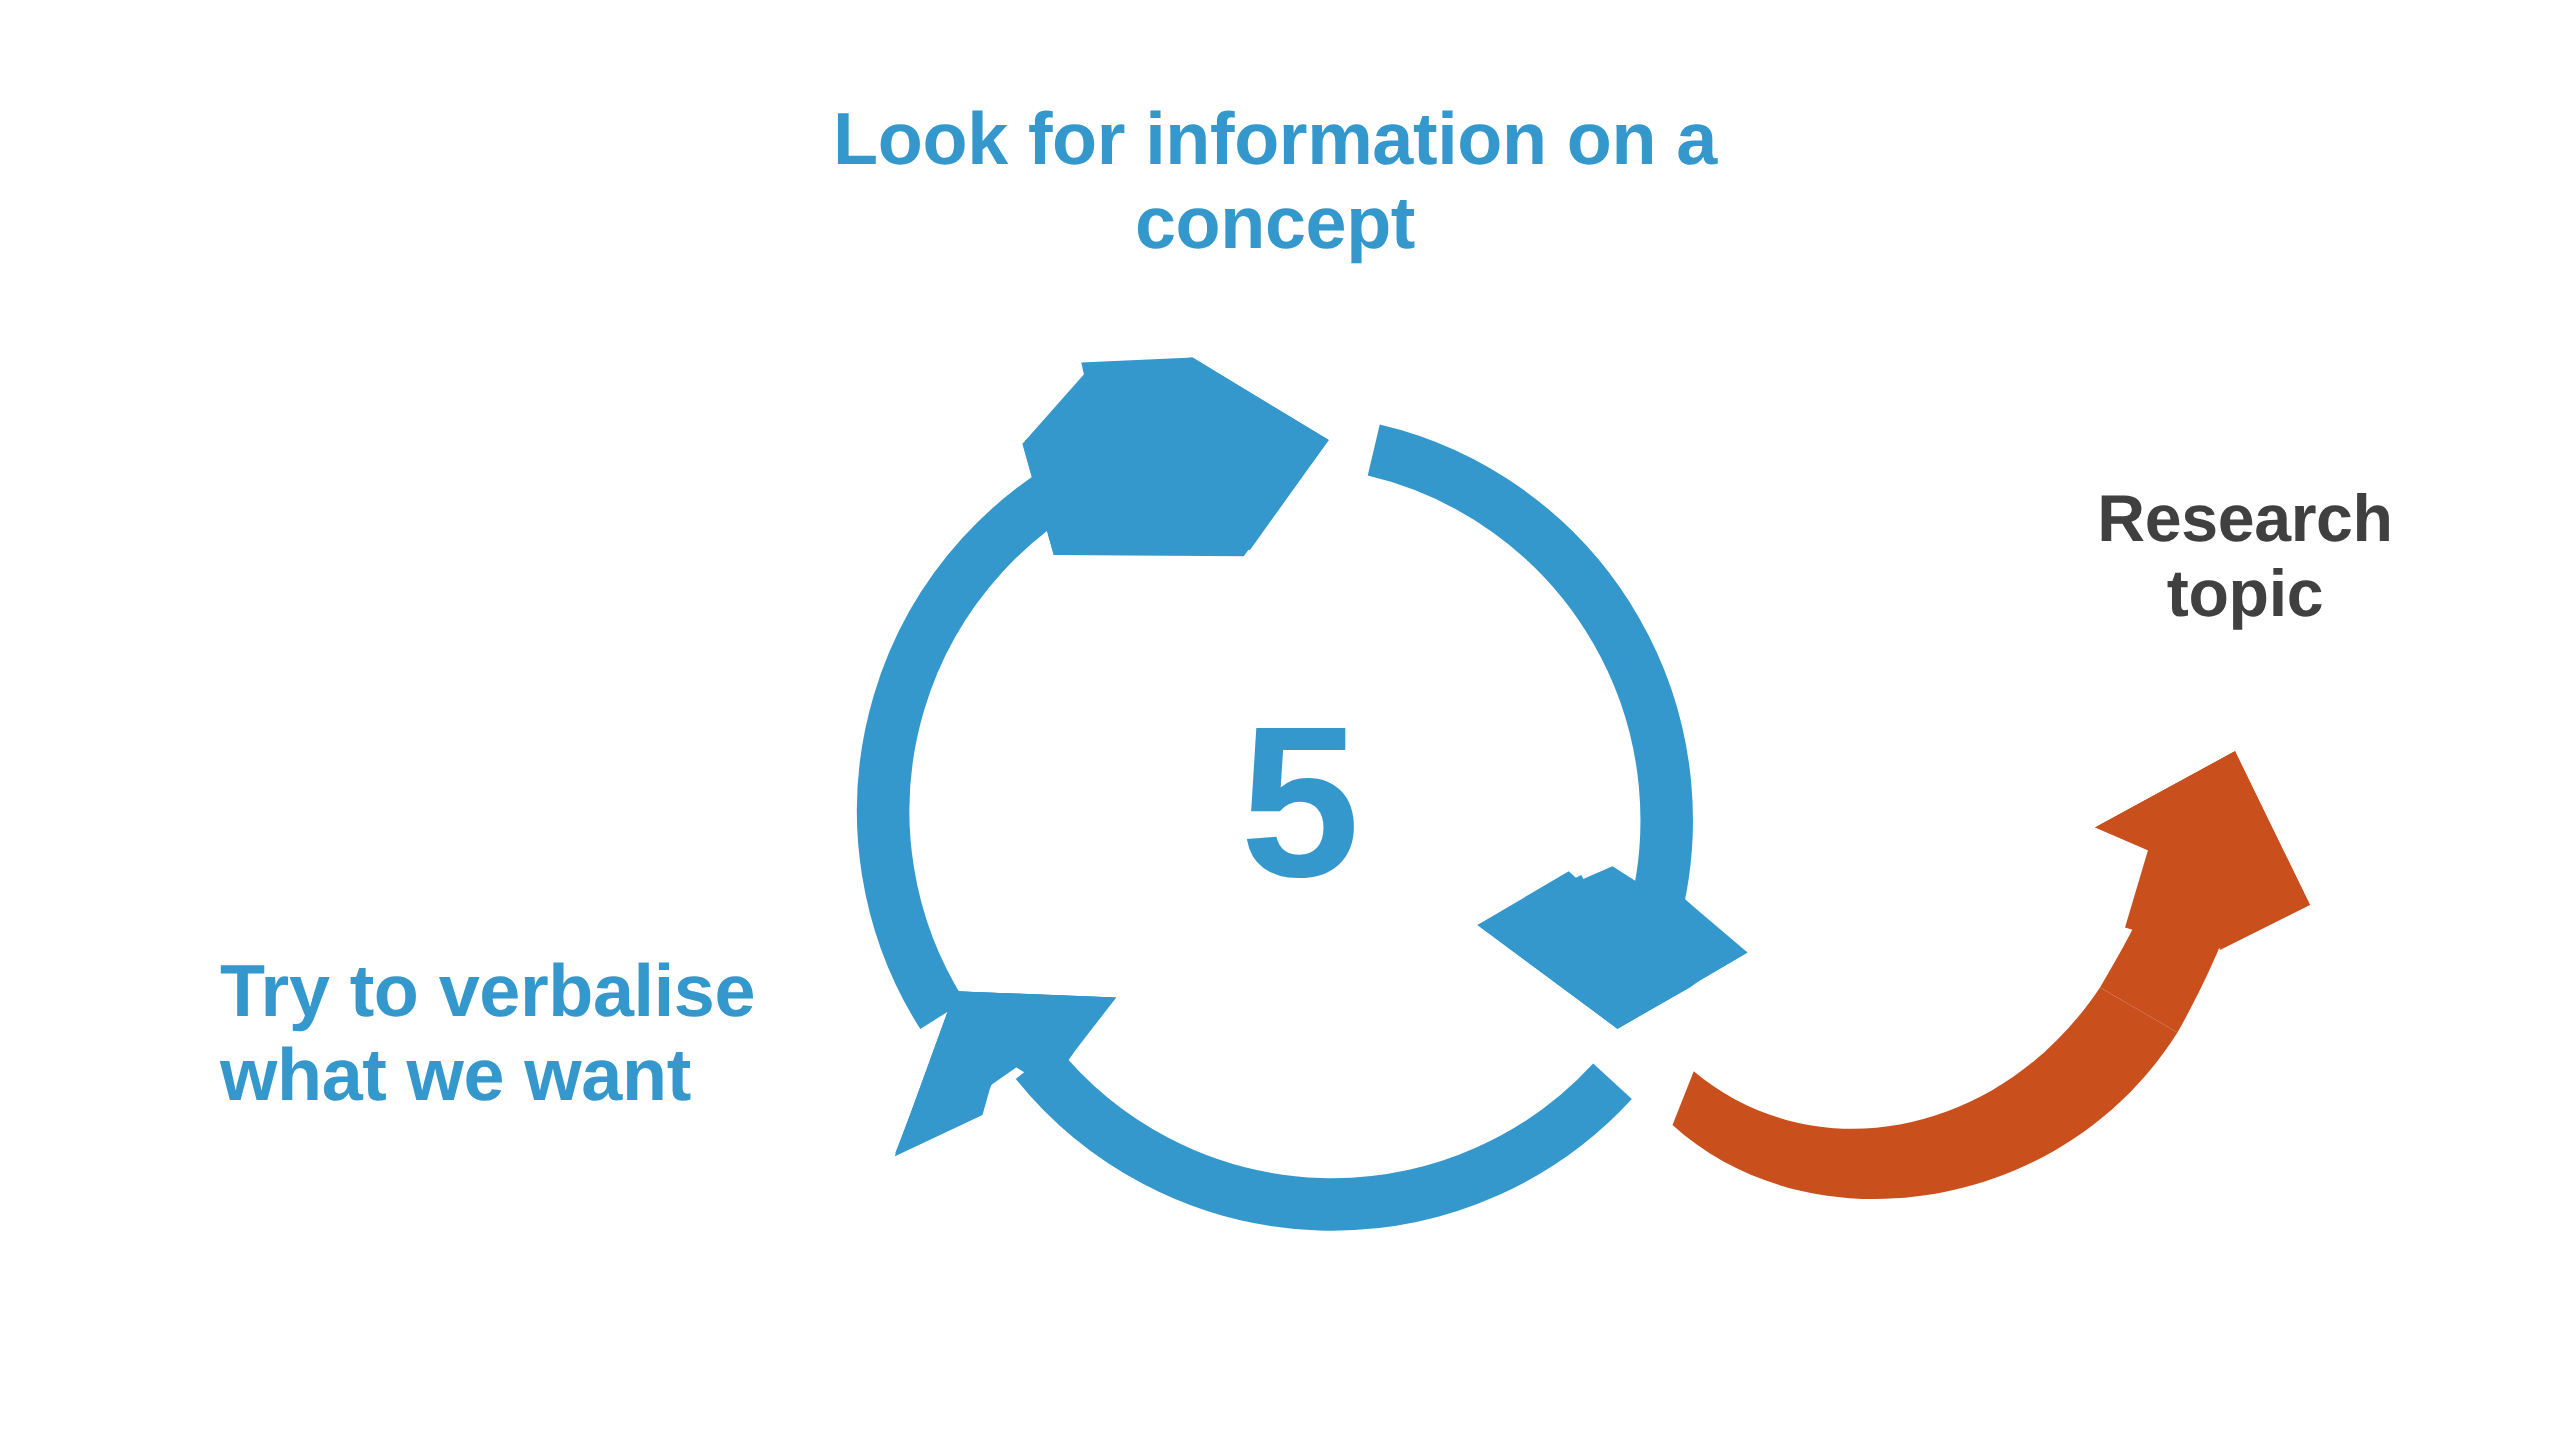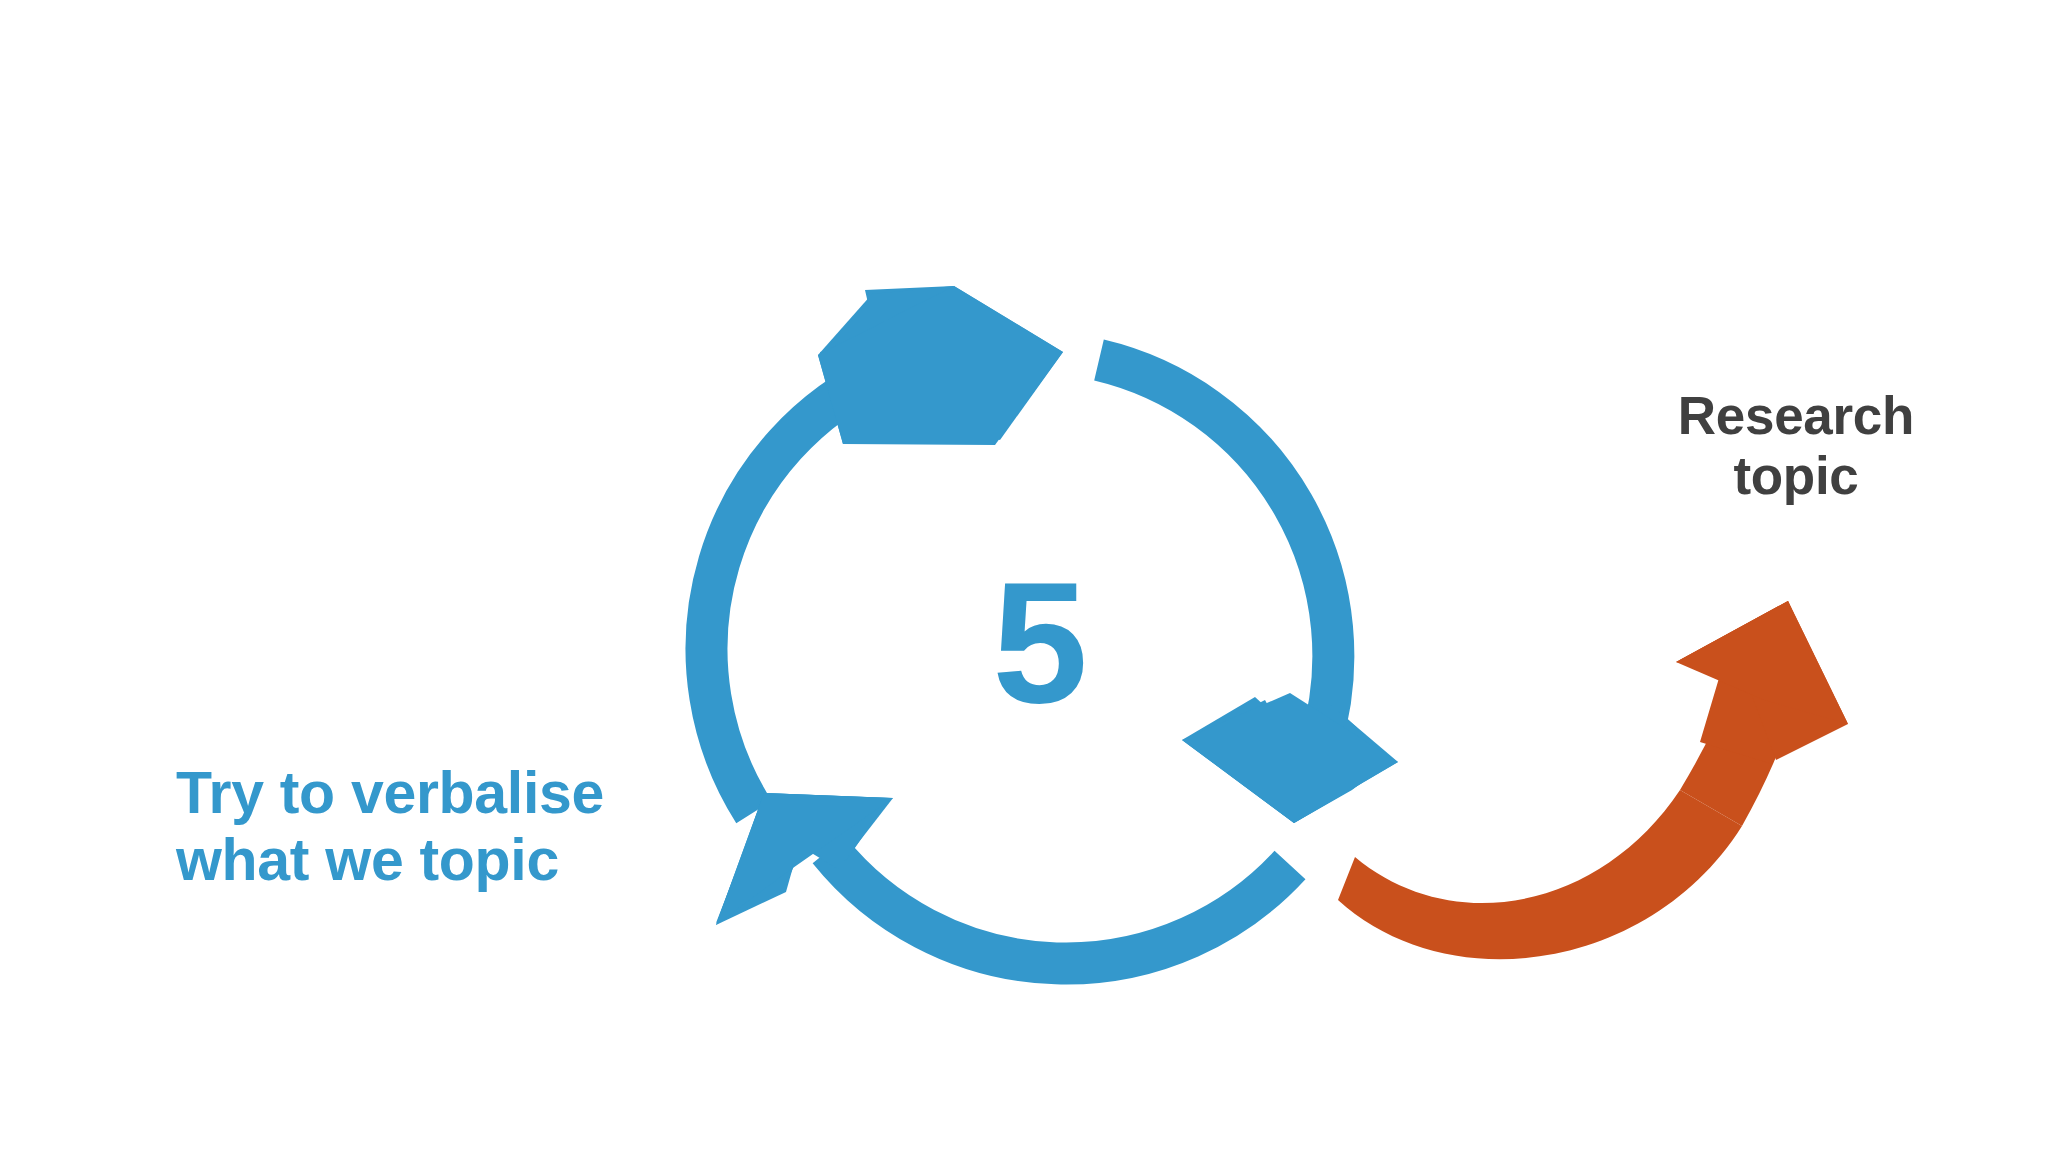--- a/index.html
+++ b/index.html
@@ -126,20 +126,22 @@
       <path d="M 1788 601 L 1680 660 L 1722 668 L 1700 742 L 1772 764 L 1800 700 L 1838 718 Z" fill="#c9501c"></path>
       <path d="M 1788 601 L 1676 662 L 1730 676 L 1744 648 Z" fill="#c9501c"></path>
       <path d="M 1788 601 L 1848 724 L 1776 760 L 1740 664 Z" fill="#c9501c"></path>
       <path d="M 1788 601 L 1676 662 L 1764 700 L 1848 724 Z" fill="#c9501c"></path>
     </g>
 
   </svg>
 
   <div id="center-number">5</div>
 
+  <div id="label-top" class="label">Look for information on a
+concept</div>
 
   <div id="label-left" class="label">Try to verbalise
-what we topic</div>
+what we want</div>
 
   <div id="label-right" class="label">Research
 topic</div>
 
 </div>
 
 </body></html>

